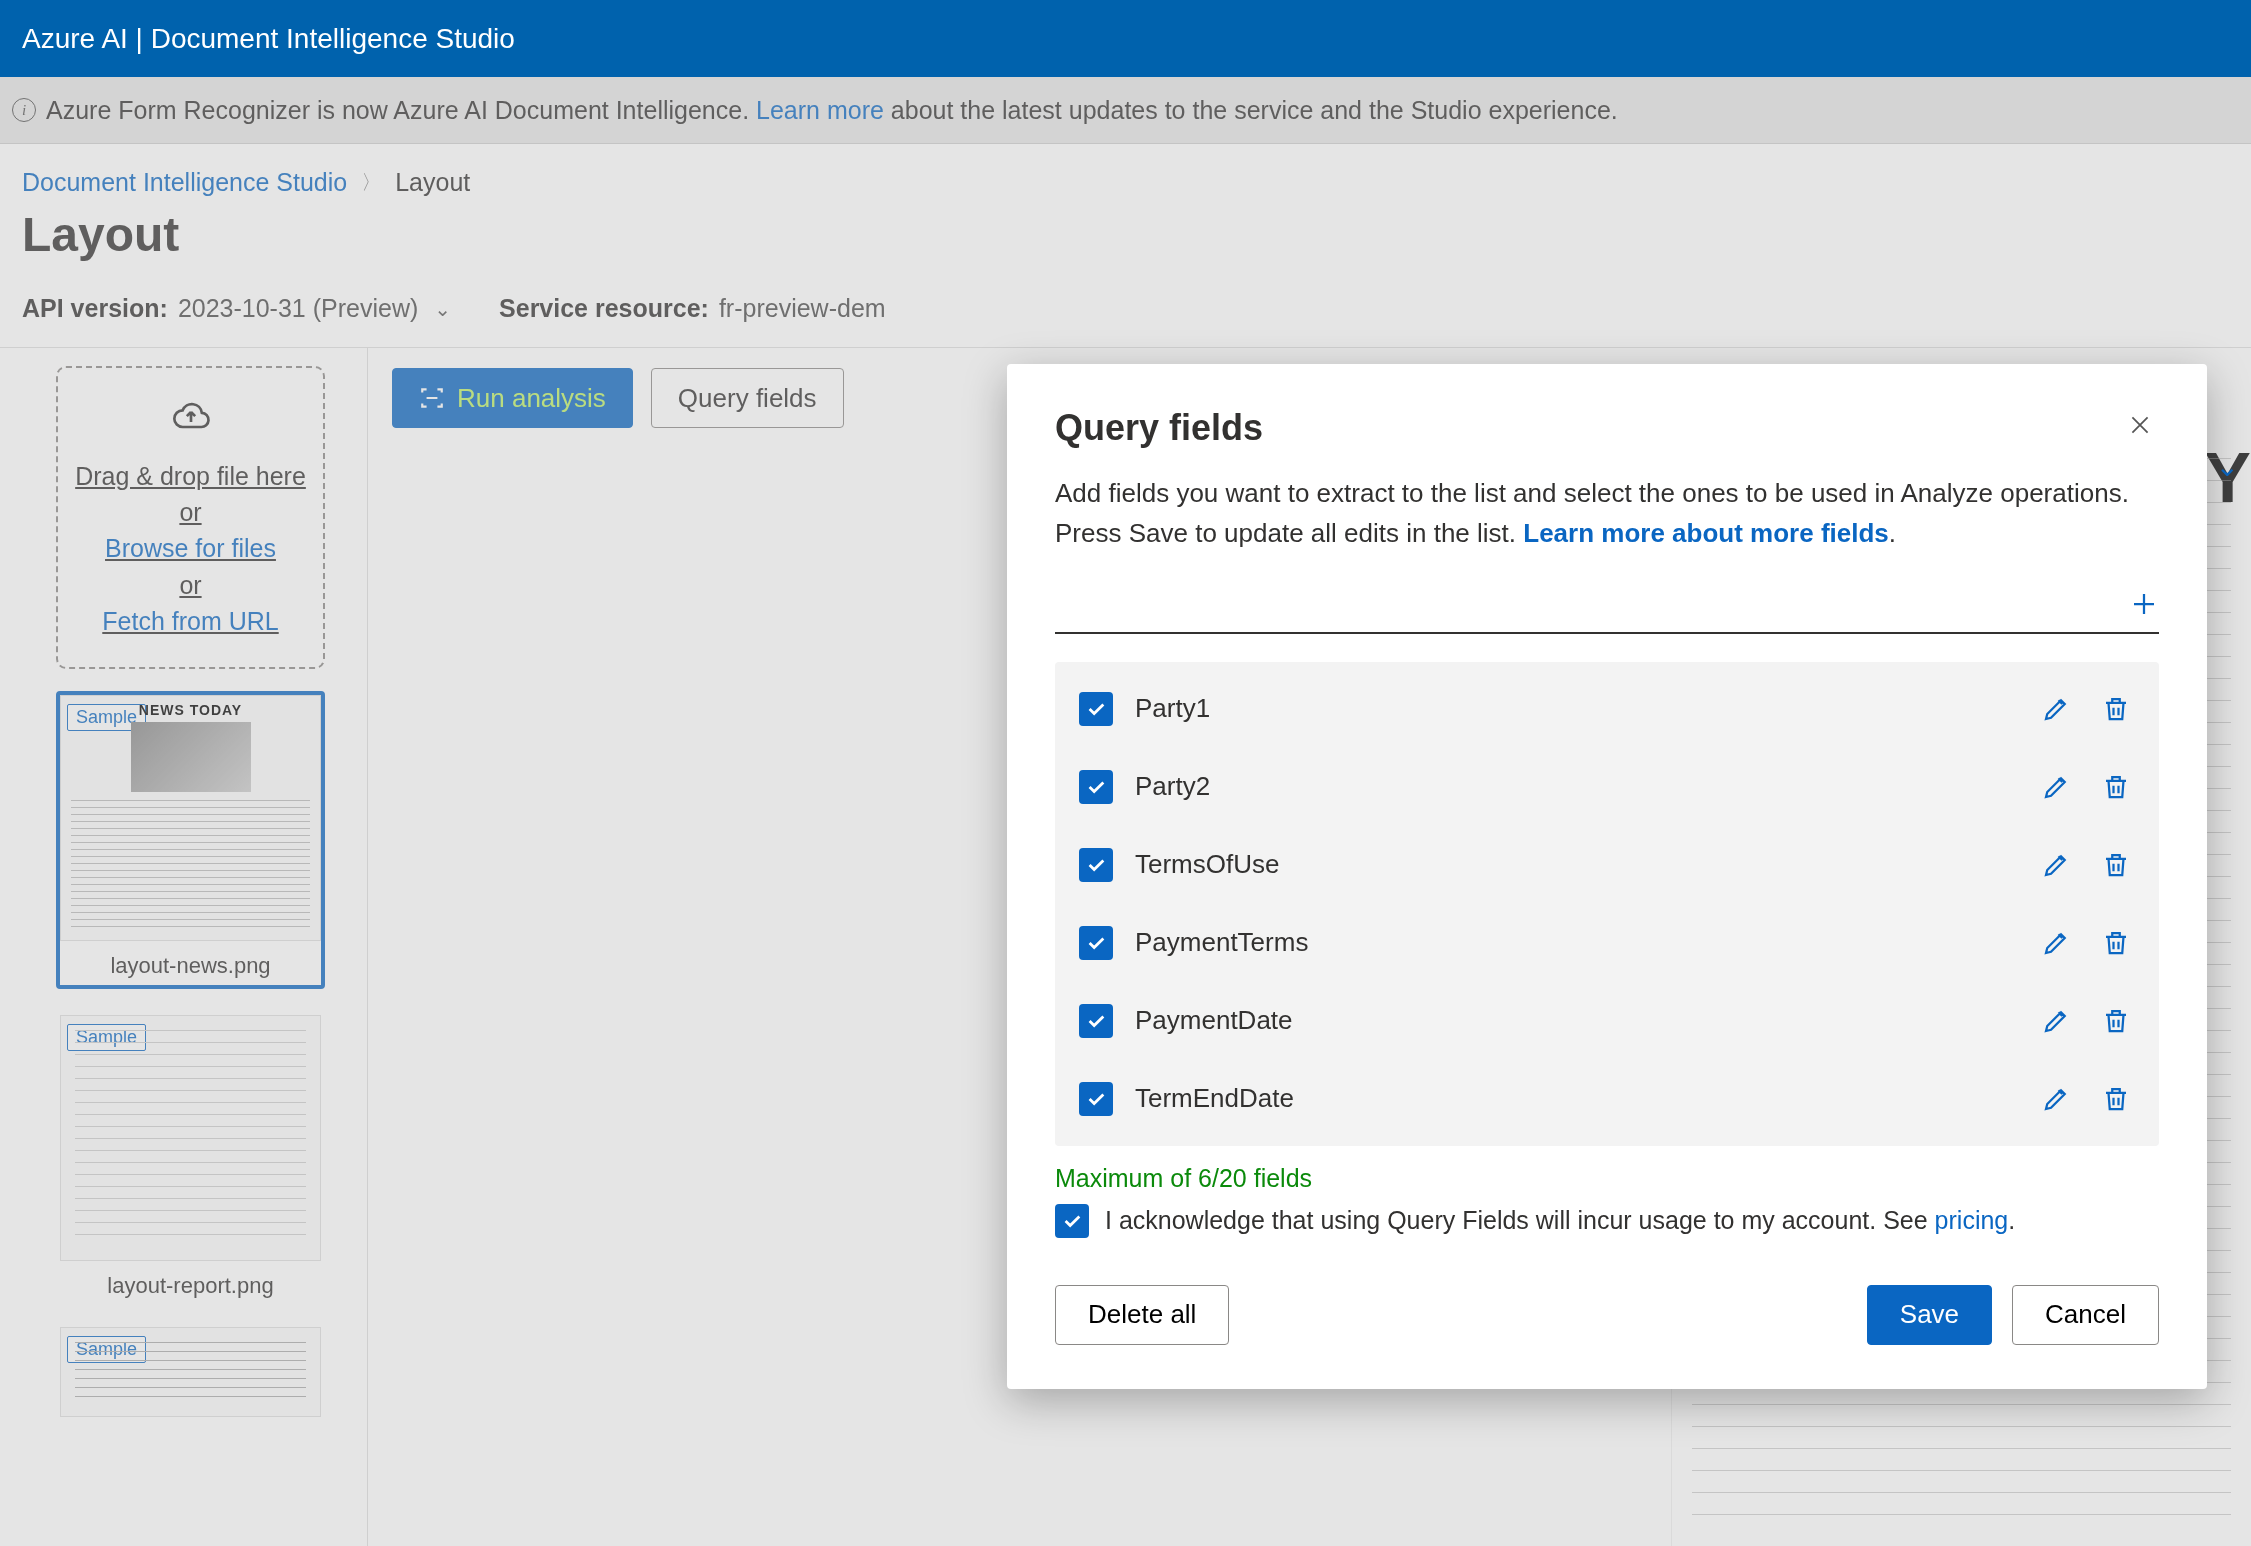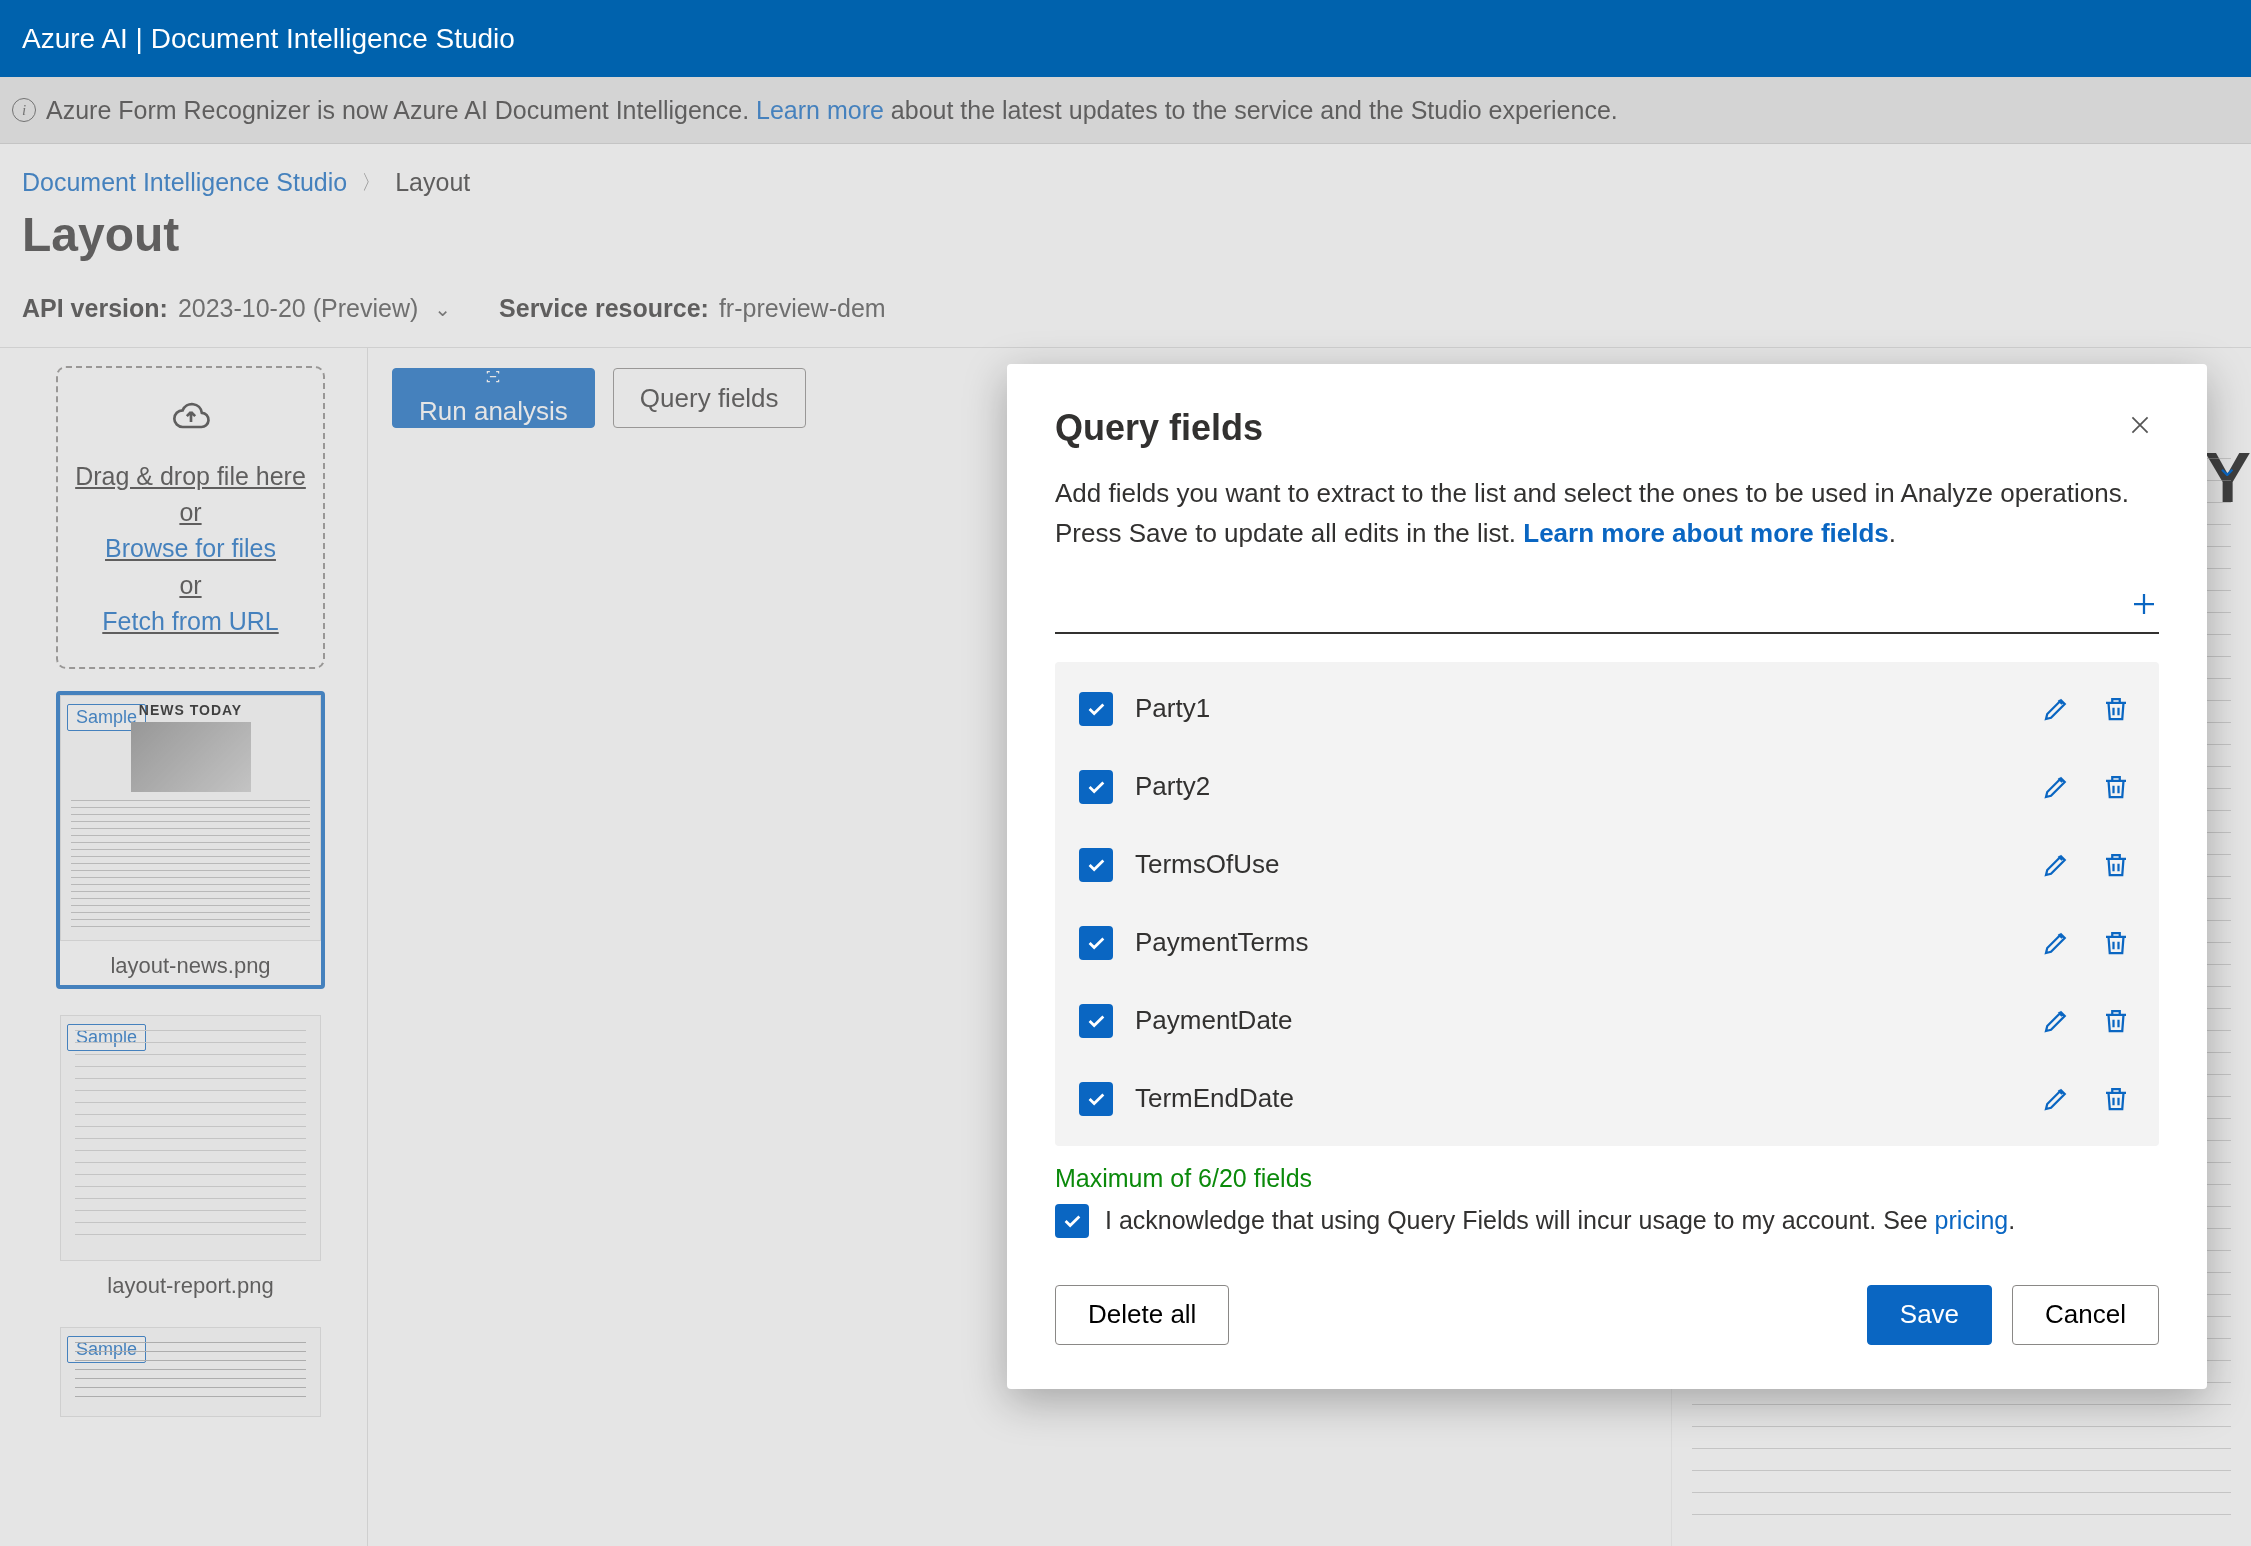--- a/index.html
+++ b/index.html
@@ -44,21 +44,21 @@
 .thumb .fname { font-size: 22px; color: #323130; padding: 6px 0; }
 .news-head { position: absolute; top: 6px; left: 0; right: 0; text-align: center; font-size: 14px; font-weight: 700; letter-spacing: 1px; color: #000; }
 .news-body { position: absolute; top: 30px; left: 10px; right: 10px; bottom: 10px; background: repeating-linear-gradient(#bbb, #bbb 1px, transparent 1px, transparent 7px); }
 .news-photo { position: absolute; top: 26px; left: 50%; transform: translateX(-50%); width: 120px; height: 70px; background: linear-gradient(135deg,#888,#ccc); }
 .report-body { position: absolute; top: 14px; left: 14px; right: 14px; bottom: 14px; background: repeating-linear-gradient(#ccc, #ccc 1px, transparent 1px, transparent 12px); }
 
 
 .main { flex: 1; padding: 20px 24px; position: relative; }
 .toolbar { display: flex; gap: 18px; align-items: center; }
 .btn { display: inline-flex; align-items: center; gap: 12px; height: 60px; padding: 0 26px; font-size: 26px; border-radius: 4px; border: 1px solid #8a8886; background: #fff; color: #323130; cursor: pointer; }
-.btn.primary { background: #0a66c2; border-color: #0a66c2; color: #ffffff; flex-direction: column; }
+.btn.primary { background: #0a66c2; border-color: #0a66c2; color: #bef264; }
 .btn.primary .run-icon { width: 26px; height: 26px; }
 
 
 .doc-bg { position: absolute; right: 0; top: 90px; bottom: 0; width: 580px; background: #fff; border-left: 1px solid #eee; overflow: hidden; }
 .doc-lines { position: absolute; left: 20px; right: 20px; top: 20px; bottom: 20px; background: repeating-linear-gradient(#999, #999 1px, transparent 1px, transparent 22px); opacity: .5; }
 .doc-photo { position: absolute; left: 0; top: 390px; width: 210px; height: 150px; background: linear-gradient(135deg,#444,#aaa); border-radius: 4px; opacity: .7; }
 .doc-big-letter { position: absolute; right: 0; top: 0; font-size: 70px; font-weight: 700; color: #000; }
 
 
 .overlay { position: absolute; inset: 77px 0 0 0; background: rgba(180,180,180,.35); }
@@ -116,21 +116,21 @@
     <a href="#">Document Intelligence Studio</a>
     <span class="chev">〉</span>
     <span class="curr">Layout</span>
   </div>
 
   <h1 class="page-title">Layout</h1>
 
   <div class="metarow">
     <div style="display:flex;align-items:center;gap:10px;">
       <span class="label">API version:</span>
-      <span class="value">2023-10-20 (Preview)</span>
+      <span class="value">2023-10-31 (Preview)</span>
       <span class="chev-down">⌄</span>
     </div>
     <div style="display:flex;align-items:center;gap:10px;">
       <span class="label">Service resource:</span>
       <span class="value">fr-preview-dem</span>
     </div>
   </div>
 
   <div class="content">
 

